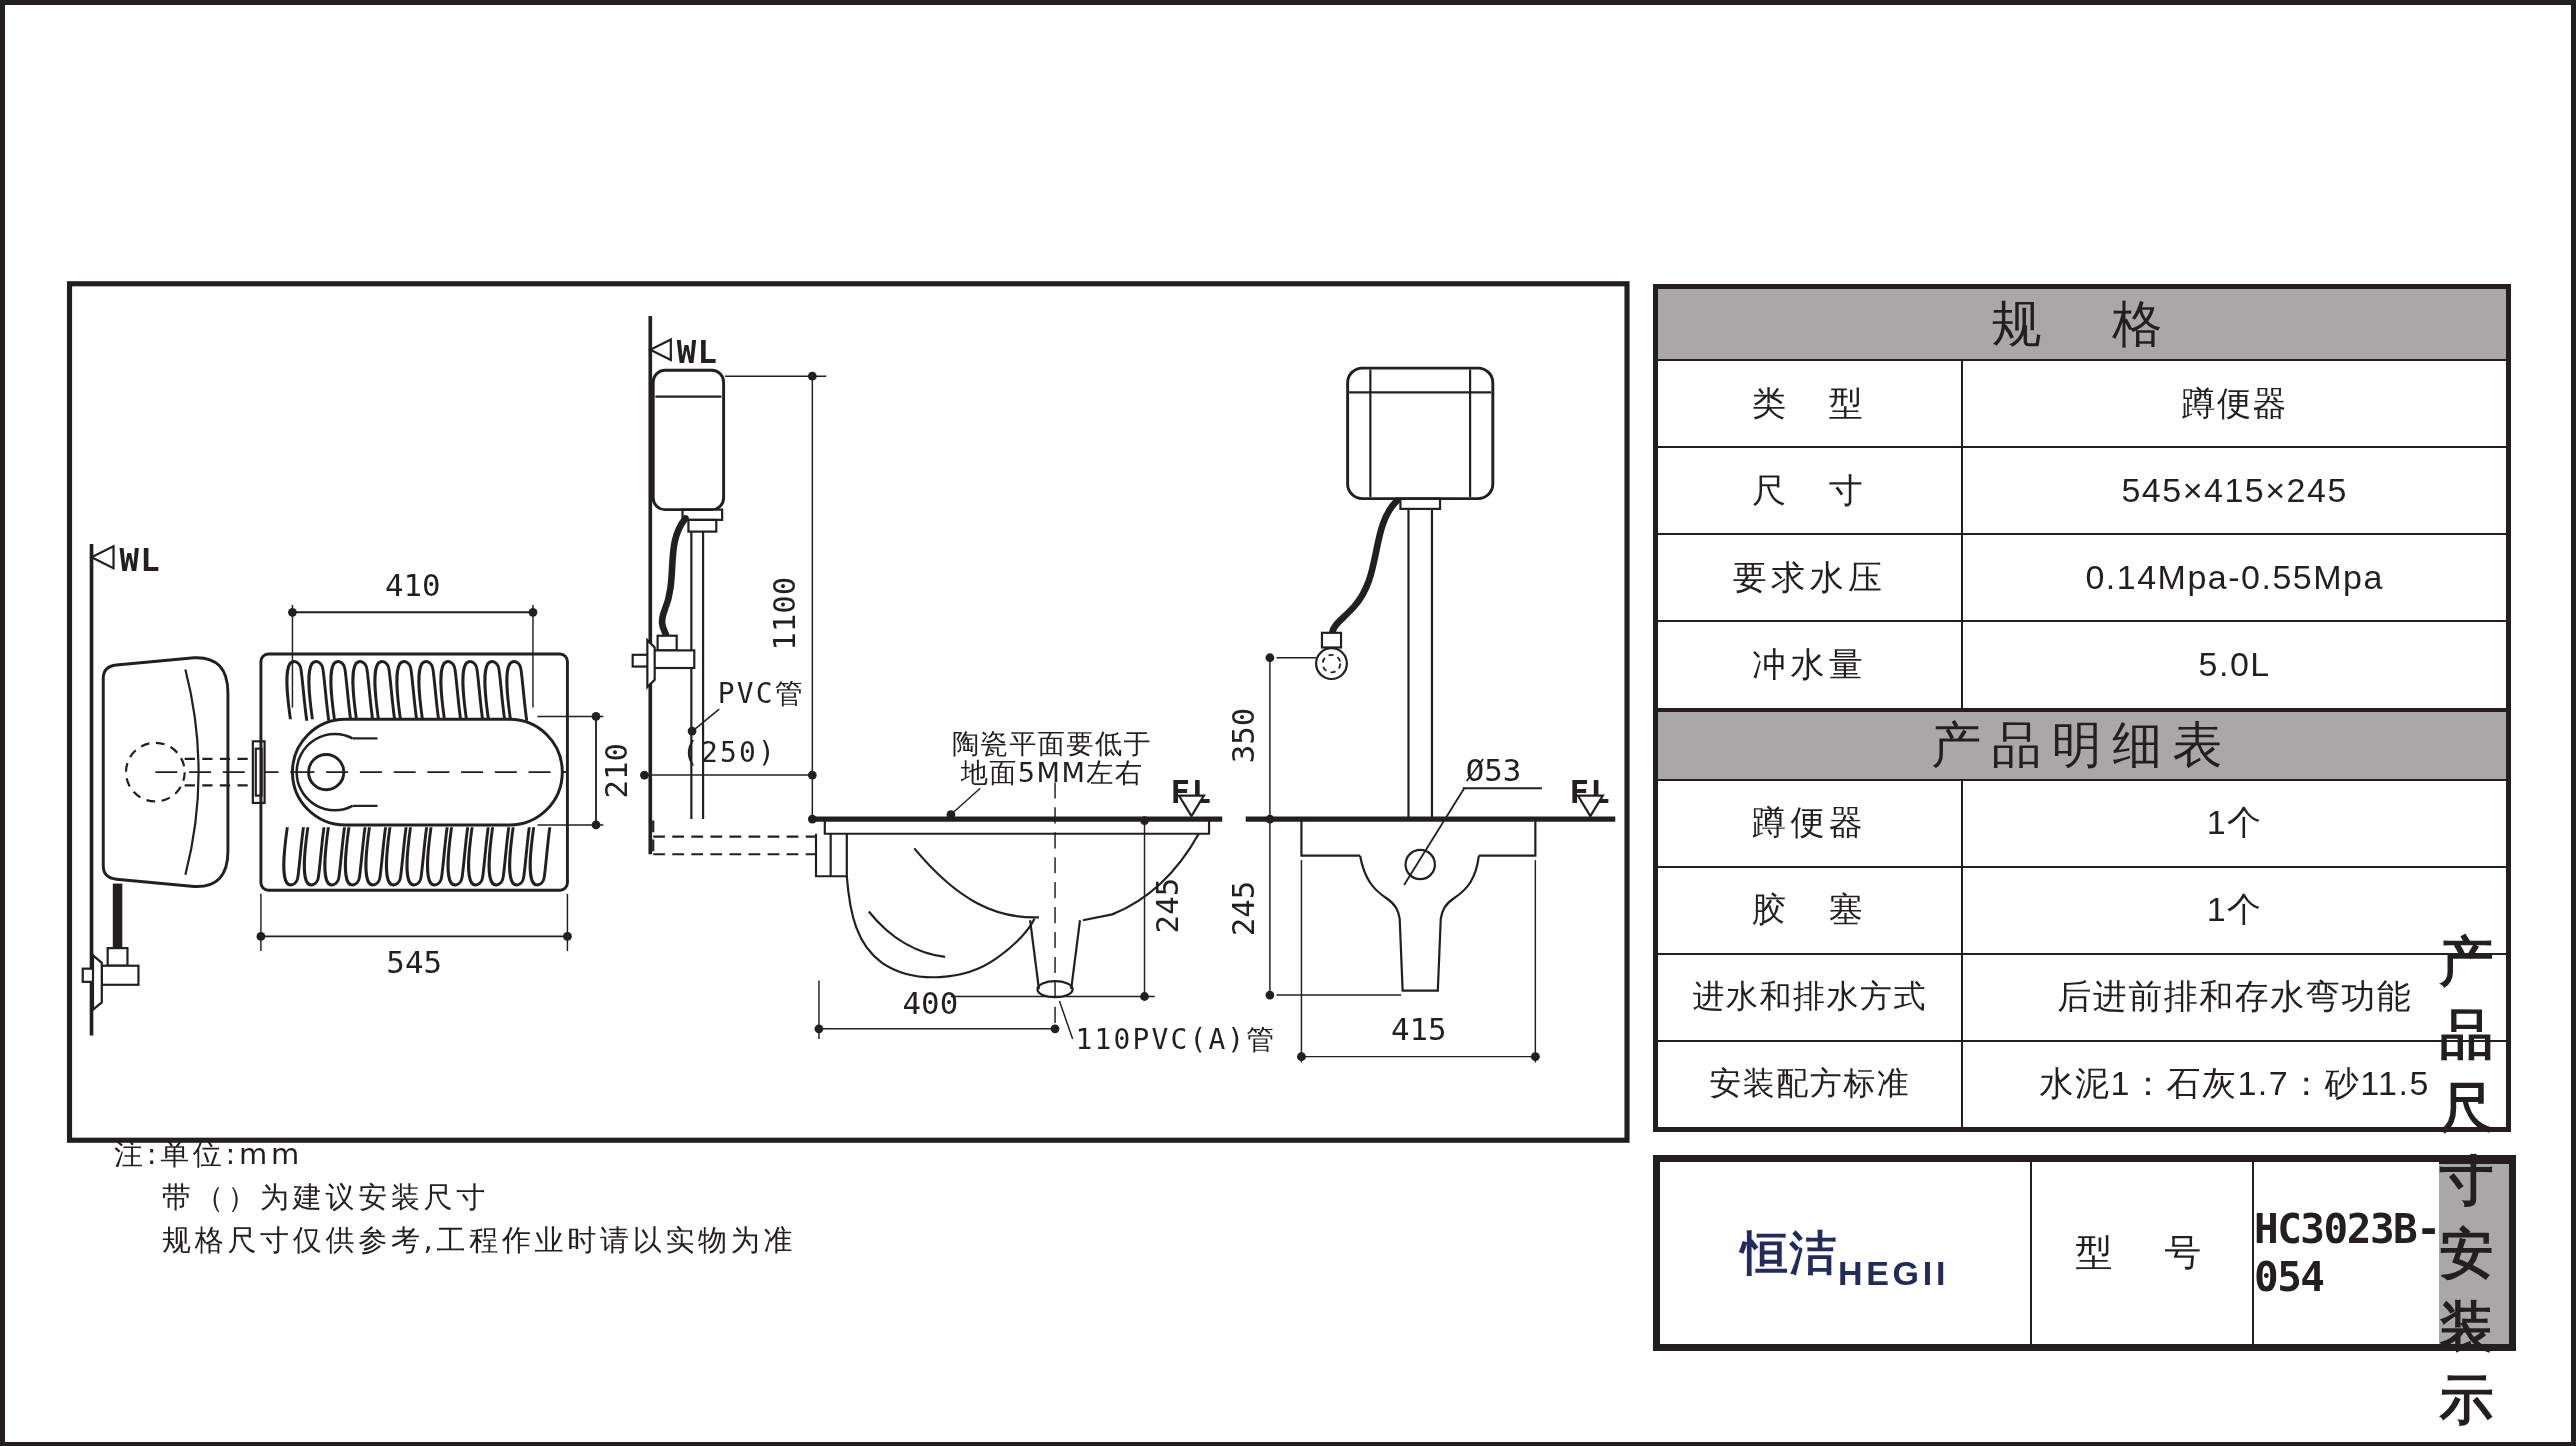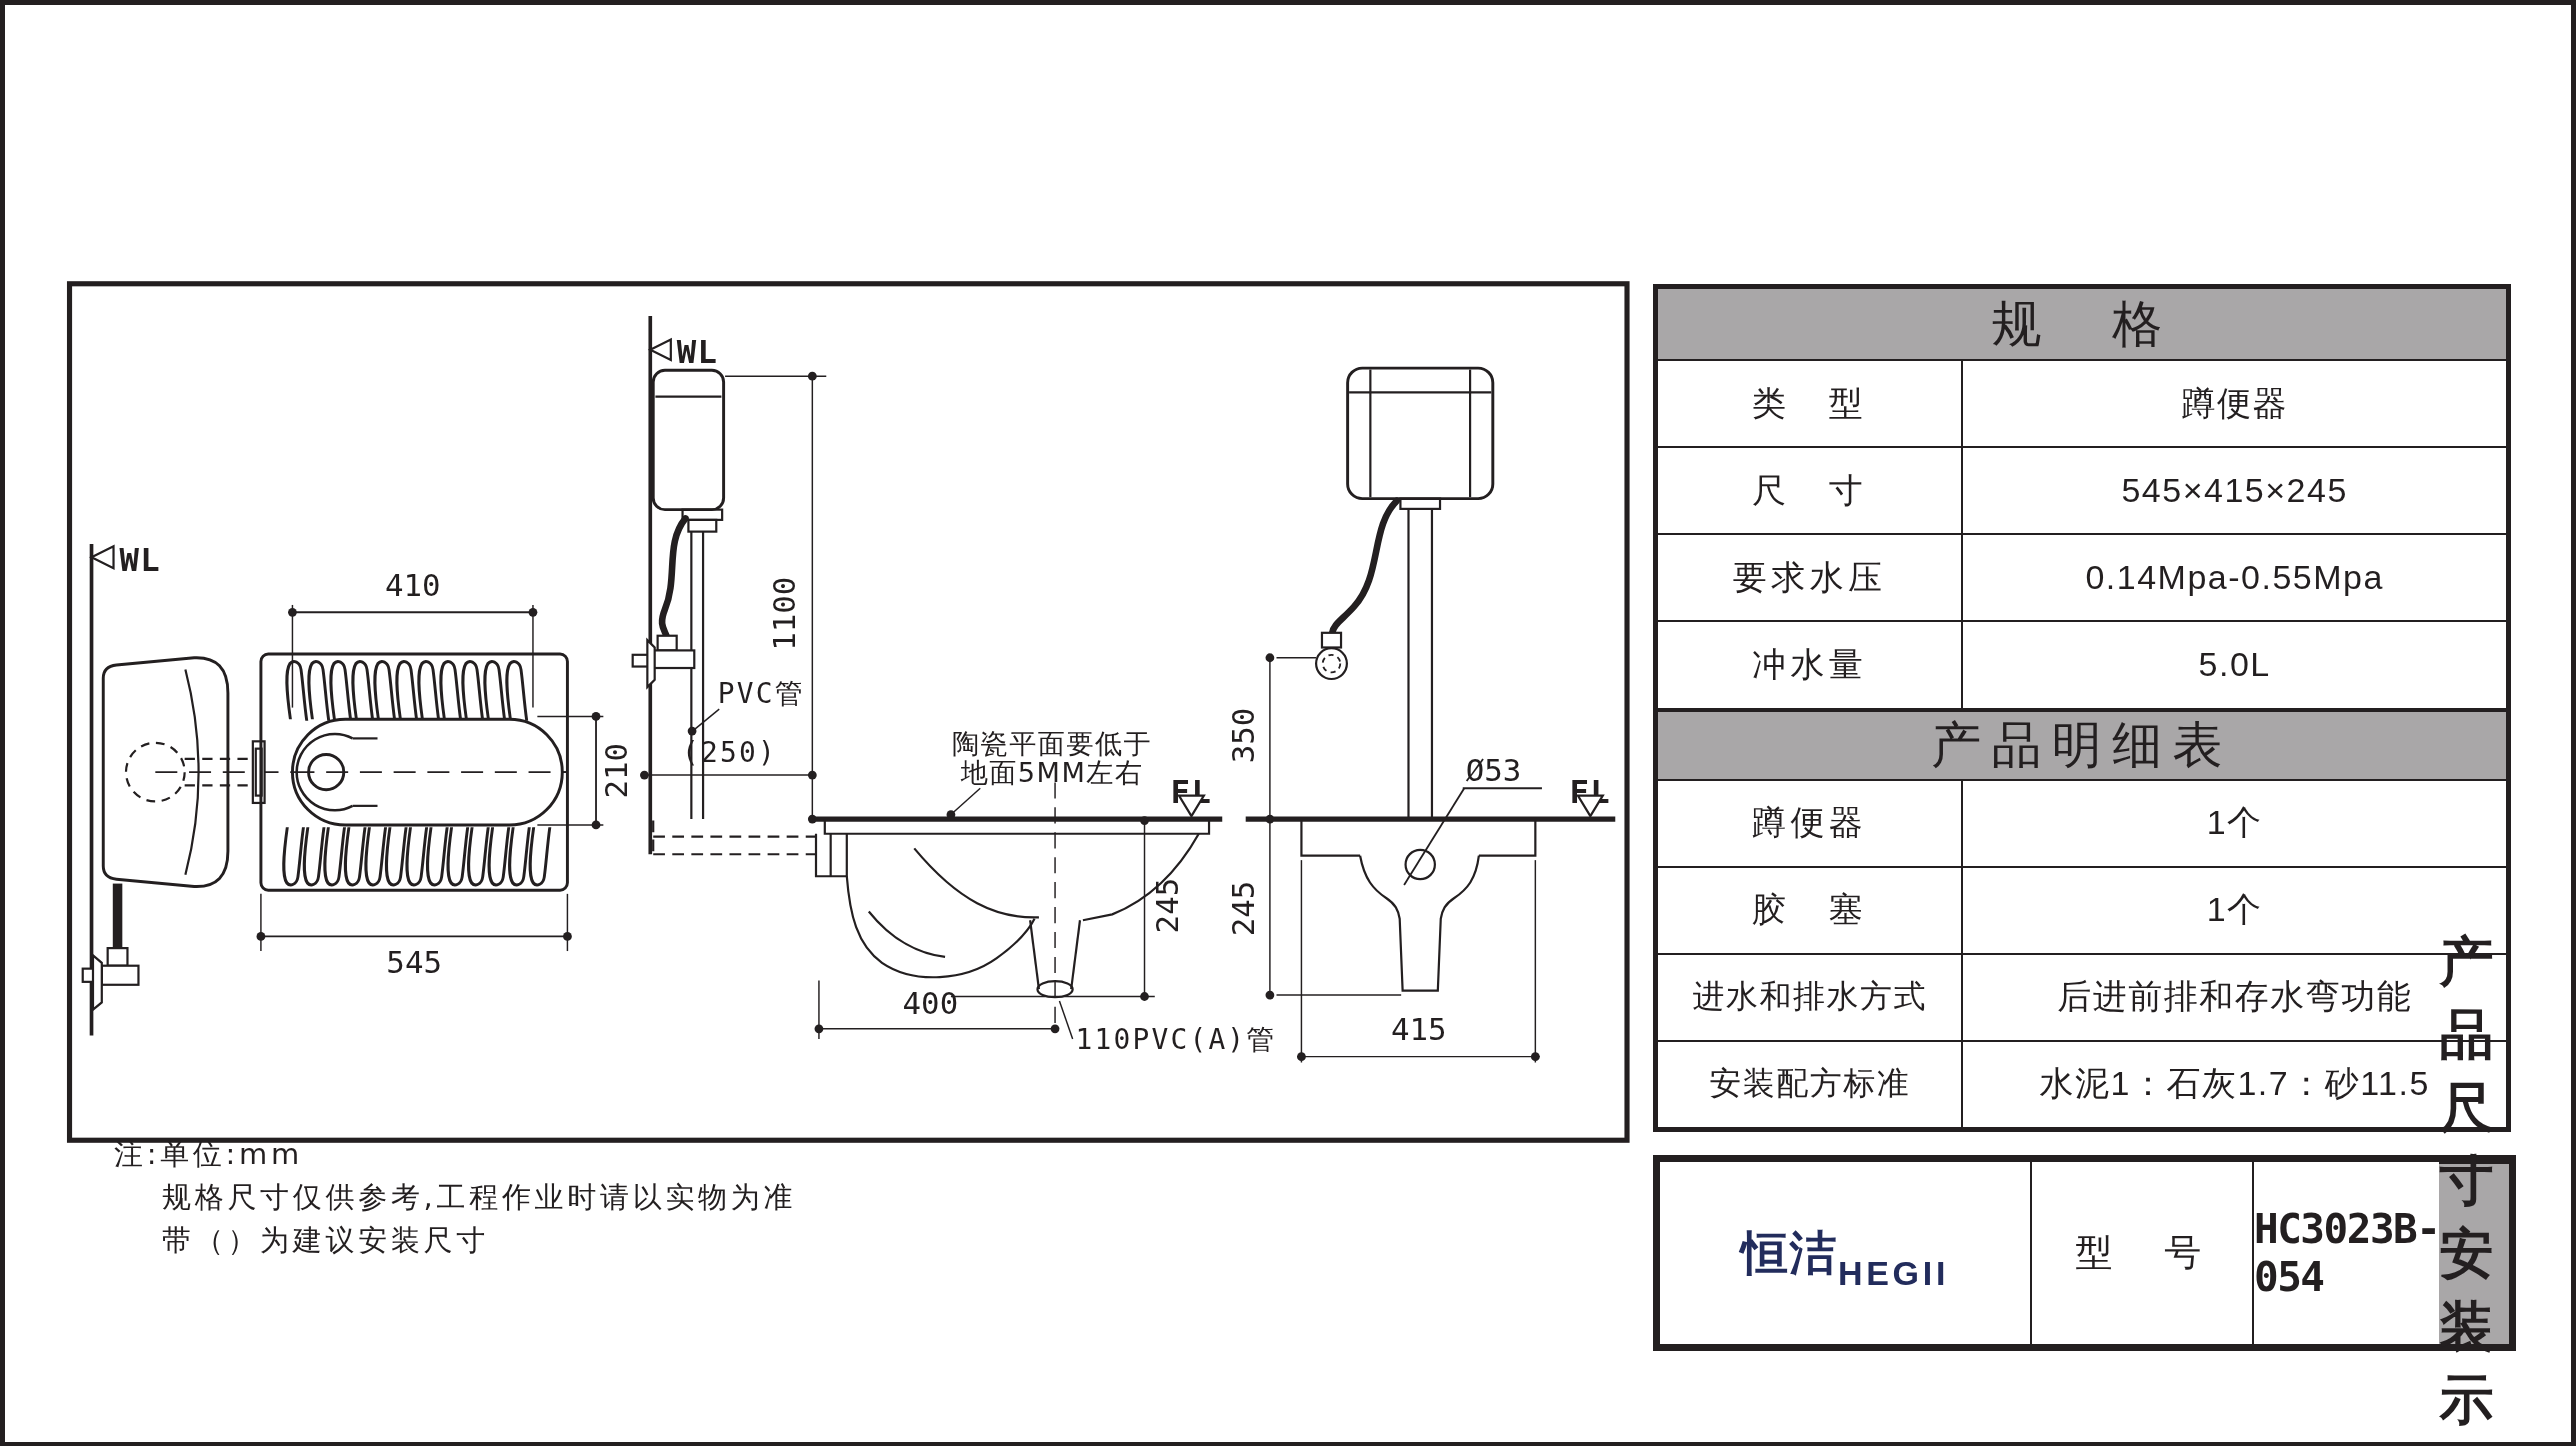--- a/index.html
+++ b/index.html
@@ -310,18 +310,18 @@
         <span class="brand-en">HEGII</span>
       </div>
       <div class="tb-model-label">型　号</div>
       <div class="tb-model-value">HC3023B-054</div>
     </div>
     <div class="tb-banner">产品尺寸安装示范图</div>
   </div>
 
   <div class="notes">
     <div>注:单位:mm</div>
+    <div class="indent">带（）为建议安装尺寸</div>
     <div class="indent">规格尺寸仅供参考,工程作业时请以实物为准</div>
-    <div class="indent">带（）为建议安装尺寸</div>
   </div>
 
 </div>
 
 
 </body></html>

